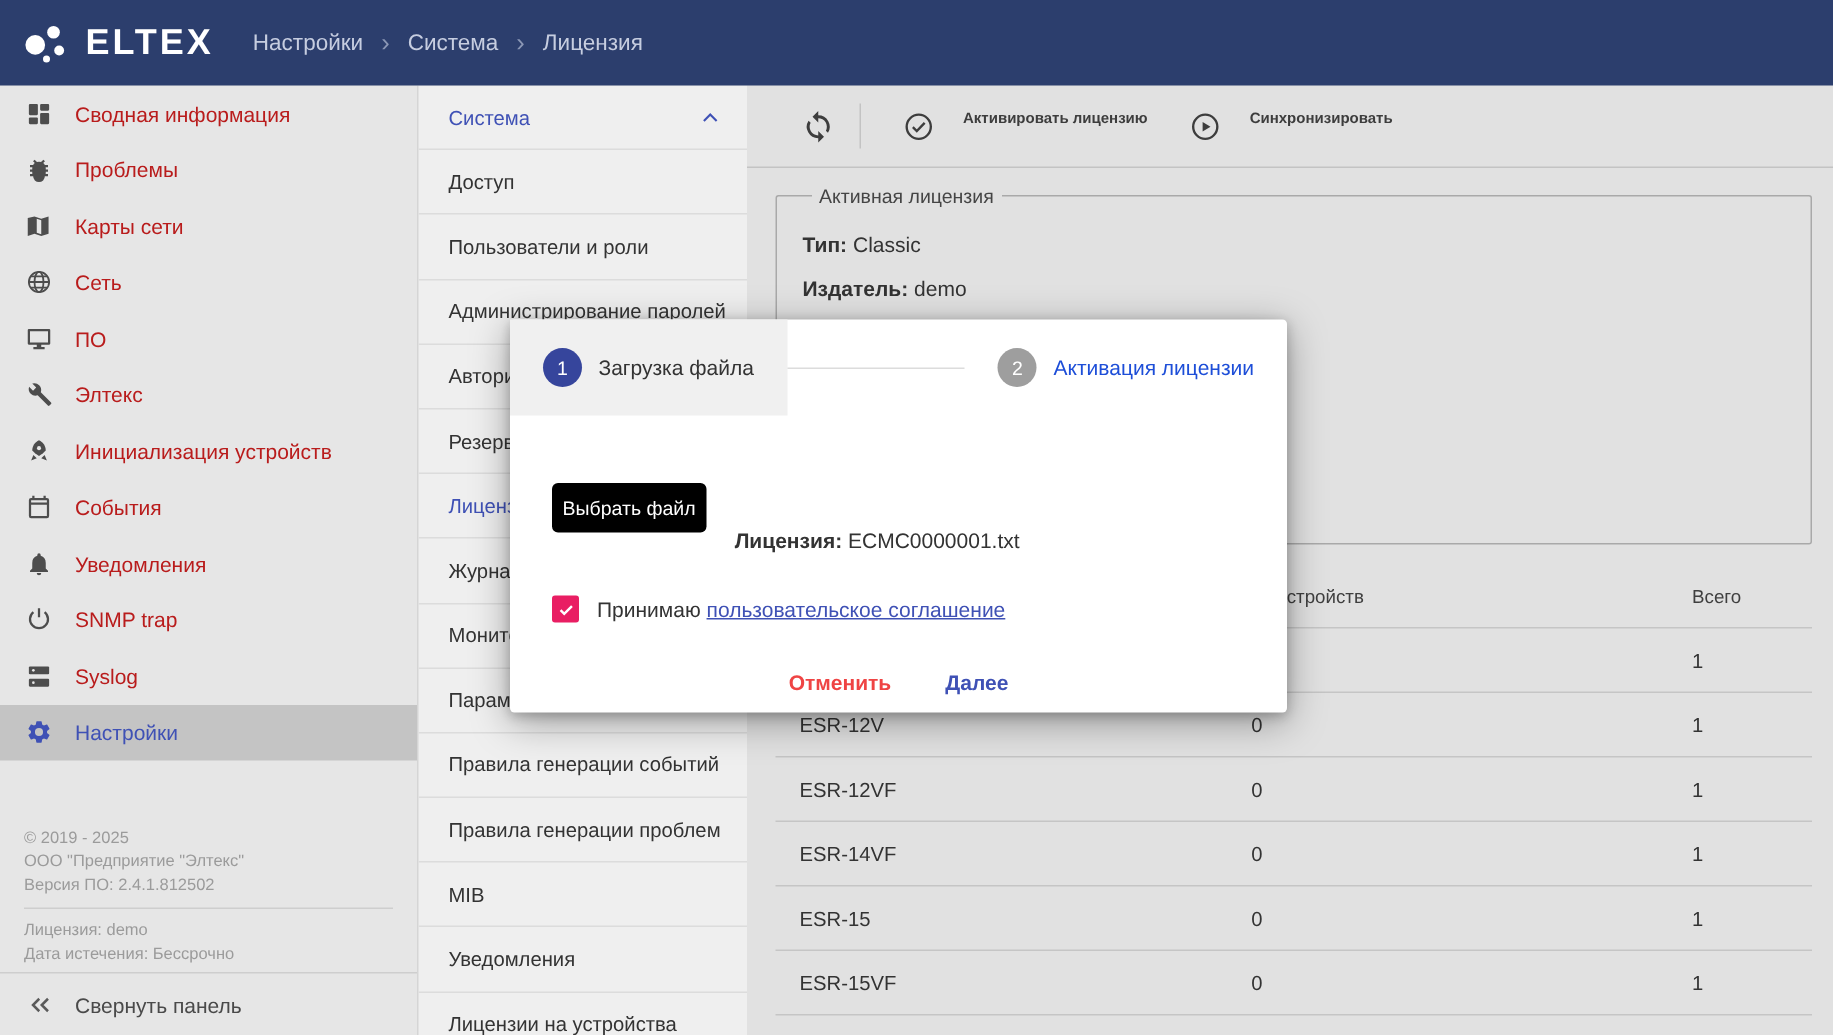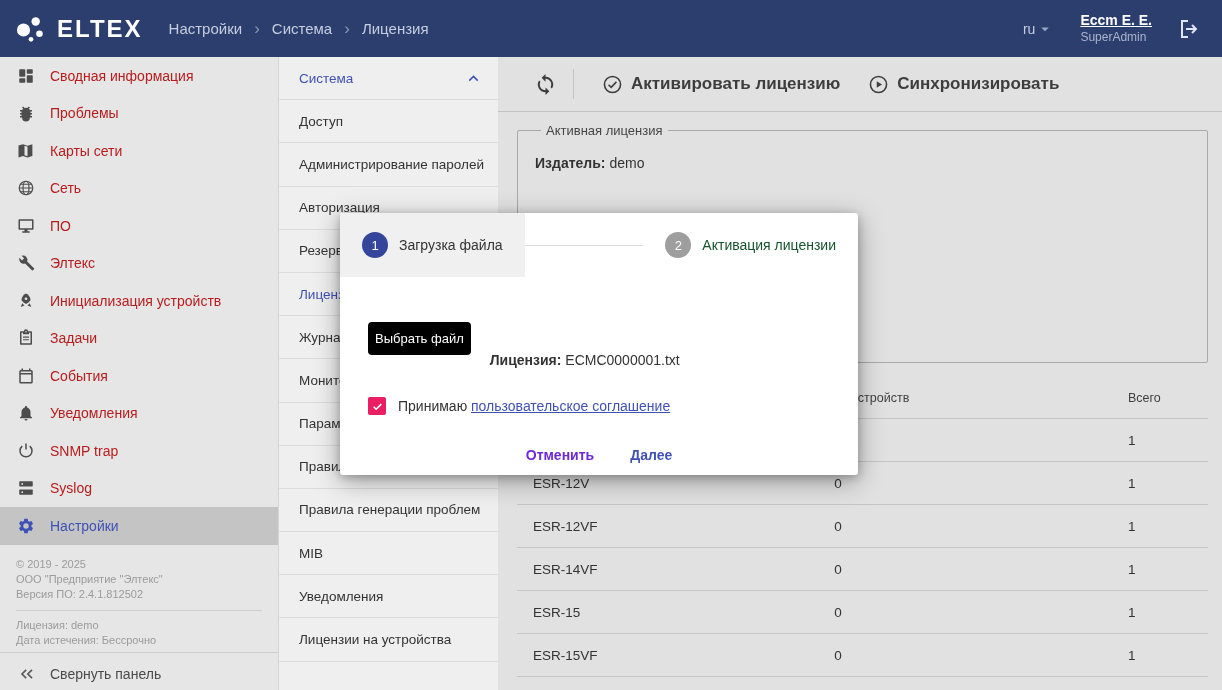--- a/index.html
+++ b/index.html
@@ -37,21 +37,21 @@
   .submenu { position:absolute; top:57px; left:278px; width:220px; bottom:0; background:#efefef; border-left:1px solid #d5d5d5; z-index:30; overflow:hidden; }
   .submenu-item { height:43.2px; display:flex; align-items:center; justify-content:space-between; padding:0 16px 0 20px; font-size:13.5px; color:#333; border-bottom:1px solid #dcdcdc; cursor:pointer; white-space:nowrap; }
   .submenu-item.blue { color:#3f51b5; }
   .chev { width:17px; height:17px; color:#3f51b5; flex:0 0 17px; }
 
   
   .main { position:absolute; top:57px; left:498px; right:0; bottom:0; background:#e1e1e1; overflow:hidden; }
   .toolbar { height:55px; display:flex; align-items:center; padding-left:36px; border-bottom:1px solid #c3c3c3; }
   .refresh-btn { width:23px; height:23px; color:#3d3d3d; cursor:pointer; }
   .tool-sep { width:1px; height:30px; background:#c3c3c3; margin:0 14px 0 16px; }
-  .tool-btn { display:flex; align-items:center; gap:8px; font-size:17px; font-weight:bold; color:#3d3d3d; cursor:pointer; background:none; border:none; font-family:inherit; padding:0 14px; }
+  .tool-btn { display:flex; gap:19px; font-size:10px; font-weight:bold; color:#3d3d3d; cursor:pointer; background:none; border:none; font-family:inherit; padding:0 14px; }
   .tool-icon { width:21px; height:21px; }
 
   .license-fieldset { border:1px solid #a9a9a9; border-radius:2px; margin:11px 14px 0 19px; padding:4px 16px 0; height:240px; background:transparent; }
   .license-fieldset legend { font-size:13px; color:#454545; padding:0 5px; margin-left:7px; }
   .lic-field { font-size:14px; color:#333; margin:13px 0 0 1px; }
   .lic-field b { font-weight:bold; }
 
   .device-table { margin:14px 14px 0 19px; }
   .t-row { display:grid; grid-template-columns:1fr 300px 220px; align-items:center; height:43px; border-bottom:1px solid #c5c5c5; font-size:13.5px; color:#333; }
   .t-head { height:42px; font-size:12.5px; color:#3f3f3f; }
@@ -62,33 +62,33 @@
   
   .modal { position:absolute; left:340px; top:213px; width:518px; height:262px; background:#fff; border-radius:3px; box-shadow:0 6px 26px rgba(0,0,0,.35), 0 2px 8px rgba(0,0,0,.22); z-index:100; }
   .stepper { display:flex; align-items:stretch; height:64px; }
   .step { display:flex; align-items:center; gap:11px; padding:0 22px; }
   .step1 { background:#f0f0f0; }
   .step-circle { width:26px; height:26px; border-radius:50%; color:#fff; font-size:13px; display:flex; align-items:center; justify-content:center; flex:0 0 26px; }
   .step1 .step-circle { background:#36459c; }
   .step2 .step-circle { background:#9e9e9e; }
   .step-label { font-size:14px; white-space:nowrap; }
   .step1 .step-label { color:#333; }
-  .step2 .step-label { color:#14532d;text-align:right; }
+  .step2 .step-label { color:#1d4ed8;text-align:right; }
   .step-line { flex:1; height:1px; background:#dcdcdc; align-self:center; min-width:30px; }
   .modal-body { padding:31px 28px 0; }
   .file-row { display:flex; align-items:center; gap:19px; }
   .choose-btn { background:#000000; color:#fff; border:none; border-radius:4px; padding:9px 7px; font-size:13px; font-family:inherit; cursor:pointer; }
   .file-text { font-size:14px; color:#333;margin-top:44px; }
   .file-text b { font-weight:bold; }
   .agree-row { display:flex; align-items:center; gap:12px; margin-top:29px; font-size:14px; color:#333; }
   .checkbox { width:18px; height:18px; background:#e91e63; border-radius:2px; display:flex; align-items:center; justify-content:center; cursor:pointer; flex:0 0 18px; }
   .agree-link { color:#3f51b5; text-decoration:underline; cursor:pointer; }
   .modal-actions { display:flex; justify-content:center; gap:36px; padding-top:32px; }
   .text-btn { background:none; border:none; font-weight:bold; font-size:14px; font-family:inherit; cursor:pointer; }
-  .cancel-btn { color:#6d28d9; }
+  .cancel-btn { color:#ef4444; }
   .next-btn { color:#3f51b5; }
 </style>
 </head>
 <body>
 
 <header class="header">
   <div class="logo">
     <span>
       <svg width="34" height="30" viewBox="0 0 36 32" fill="#ffffff">
           <circle cx="10" cy="17" r="7"></circle>
@@ -99,41 +99,20 @@
     </span>
     <span class="logo-text">ELTEX</span>
   </div>
   <nav class="breadcrumb">
     <span class="crumb">Настройки</span>
     <span class="crumb-sep">›</span>
     <span class="crumb">Система</span>
     <span class="crumb-sep">›</span>
     <span class="crumb">Лицензия</span>
   </nav>
-  <div class="header-right">
-    <span class="lang">
-      <span>ru</span>
-      <span class="caret">
-        <svg viewBox="0 0 24 24" fill="currentColor">
-            <path d="M7 10l5 5 5-5z"></path>
-          </svg>
-      </span>
-    </span>
-    <span class="user">
-      <span class="user-name">Eccm E. E.</span>
-      <span class="user-role">SuperAdmin</span>
-    </span>
-    <span class="logout">
-      <svg viewBox="0 0 24 24" fill="none" stroke="currentColor" stroke-width="2">
-          <path d="M10 4H4v16h6"></path>
-          <path d="M14 8l4 4-4 4"></path>
-          <path d="M8 12h10"></path>
-        </svg>
-    </span>
-  </div>
 </header>
 
 <aside class="sidebar">
   <div class="nav-item">
     <span class="nav-icon">
         <svg viewBox="0 0 24 24" fill="currentColor">
           <rect x="3" y="3" width="8" height="10" rx="1"></rect>
           <rect x="13" y="3" width="8" height="6" rx="1"></rect>
           <rect x="13" y="11" width="8" height="10" rx="1"></rect>
           <rect x="3" y="15" width="8" height="6" rx="1"></rect>
@@ -185,29 +164,20 @@
   </div>
   <div class="nav-item">
     <span class="nav-icon">
         <svg viewBox="0 0 24 24" fill="currentColor">
           <path d="M12 2c3.5 1.5 6 5 6 9l-2.5 2.5L12 16l-3.5-2.5L6 11c0-4 2.5-7.5 6-9z"></path>
           <circle cx="12" cy="9" r="1.8" fill="#e6e6e6"></circle>
           <path d="M7 15l-2 5 5-2zM17 15l2 5-5-2z"></path>
         </svg>
       </span>
     <span class="nav-label">Инициализация устройств</span>
-  </div>
-  <div class="nav-item">
-    <span class="nav-icon">
-        <svg viewBox="0 0 24 24" fill="currentColor">
-          <path d="M19 3h-4.2a2.8 2.8 0 0 0-5.6 0H5a1 1 0 0 0-1 1v16a1 1 0 0 0 1 1h14a1 1 0 0 0 1-1V4a1 1 0 0 0-1-1zm-7-.5a1 1 0 1 1 0 2 1 1 0 0 1 0-2zM18 19H6V5h2v2h8V5h2v14z"></path>
-          <path d="M8 10h8v1.6H8zM8 13.5h8v1.6H8z"></path>
-        </svg>
-      </span>
-    <span class="nav-label">Задачи</span>
   </div>
   <div class="nav-item">
     <span class="nav-icon">
         <svg viewBox="0 0 24 24" fill="currentColor">
           <path d="M19 4h-1V2h-2v2H8V2H6v2H5a2 2 0 0 0-2 2v14a2 2 0 0 0 2 2h14a2 2 0 0 0 2-2V6a2 2 0 0 0-2-2zm0 16H5V10h14v10zM19 8H5V6h14v2z"></path>
         </svg>
       </span>
     <span class="nav-label">События</span>
   </div>
   <div class="nav-item">
@@ -269,20 +239,23 @@
   <div class="submenu-item blue">
     <span>Система</span>
     <span class="chev">
         <svg viewBox="0 0 24 24" fill="none" stroke="currentColor" stroke-width="2">
           <path d="M6 15l6-6 6 6"></path>
         </svg>
       </span>
   </div>
   <div class="submenu-item">
       <span>Доступ</span>
+    </div>
+  <div class="submenu-item">
+      <span>Пользователи и роли</span>
     </div>
   <div class="submenu-item">
       <span>Администрирование паролей</span>
     </div>
   <div class="submenu-item">
       <span>Авторизация</span>
     </div>
   <div class="submenu-item">
       <span>Резервное копирование</span>
     </div>
@@ -339,20 +312,24 @@
             <path d="M10 8.3v7.4l6-3.7z" fill="currentColor" stroke="none"></path>
           </svg>
         </span>
       <span>Синхронизировать</span>
     </button>
   </div>
 
   <fieldset class="license-fieldset">
     <legend>Активная лицензия</legend>
     <div class="lic-field">
+      <b>Тип:</b>
+      <span>Classic</span>
+    </div>
+    <div class="lic-field">
       <b>Издатель:</b>
       <span>demo</span>
     </div>
   </fieldset>
 
   <div class="device-table">
     <div class="t-row t-head">
       <div class="c1"></div>
       <div class="c2">Активировано устройств</div>
       <div class="c3">Всего</div>

